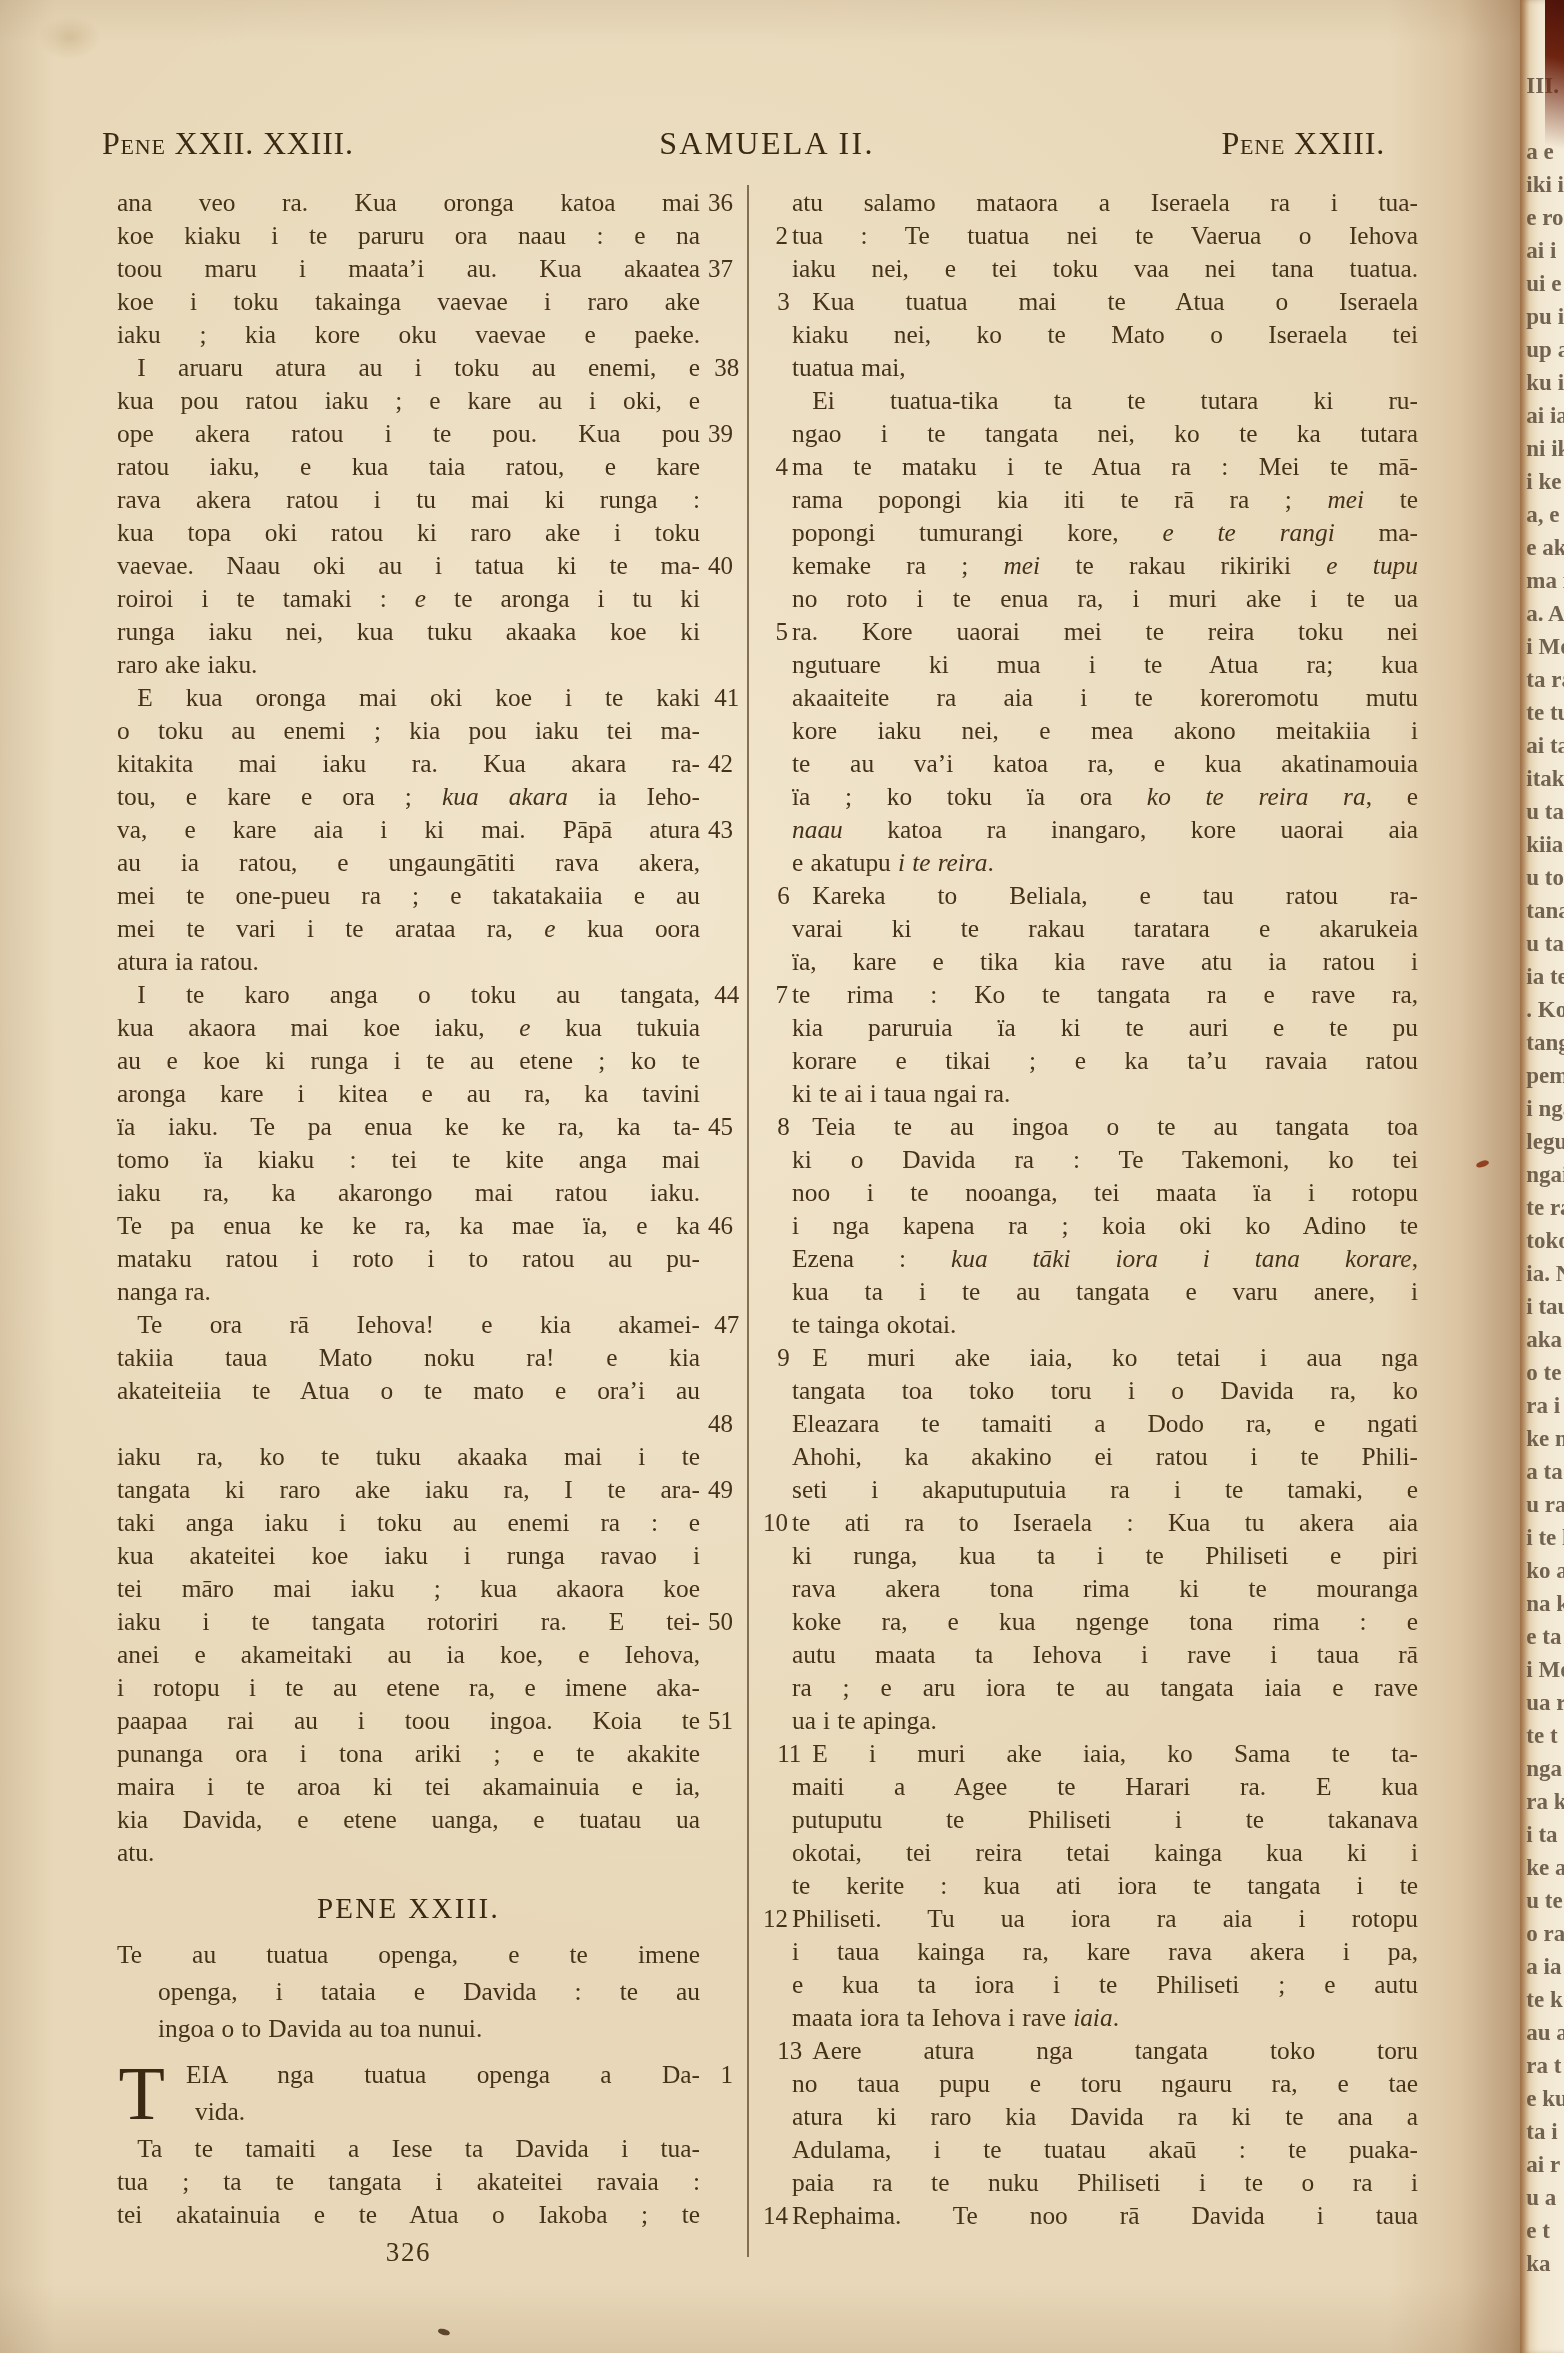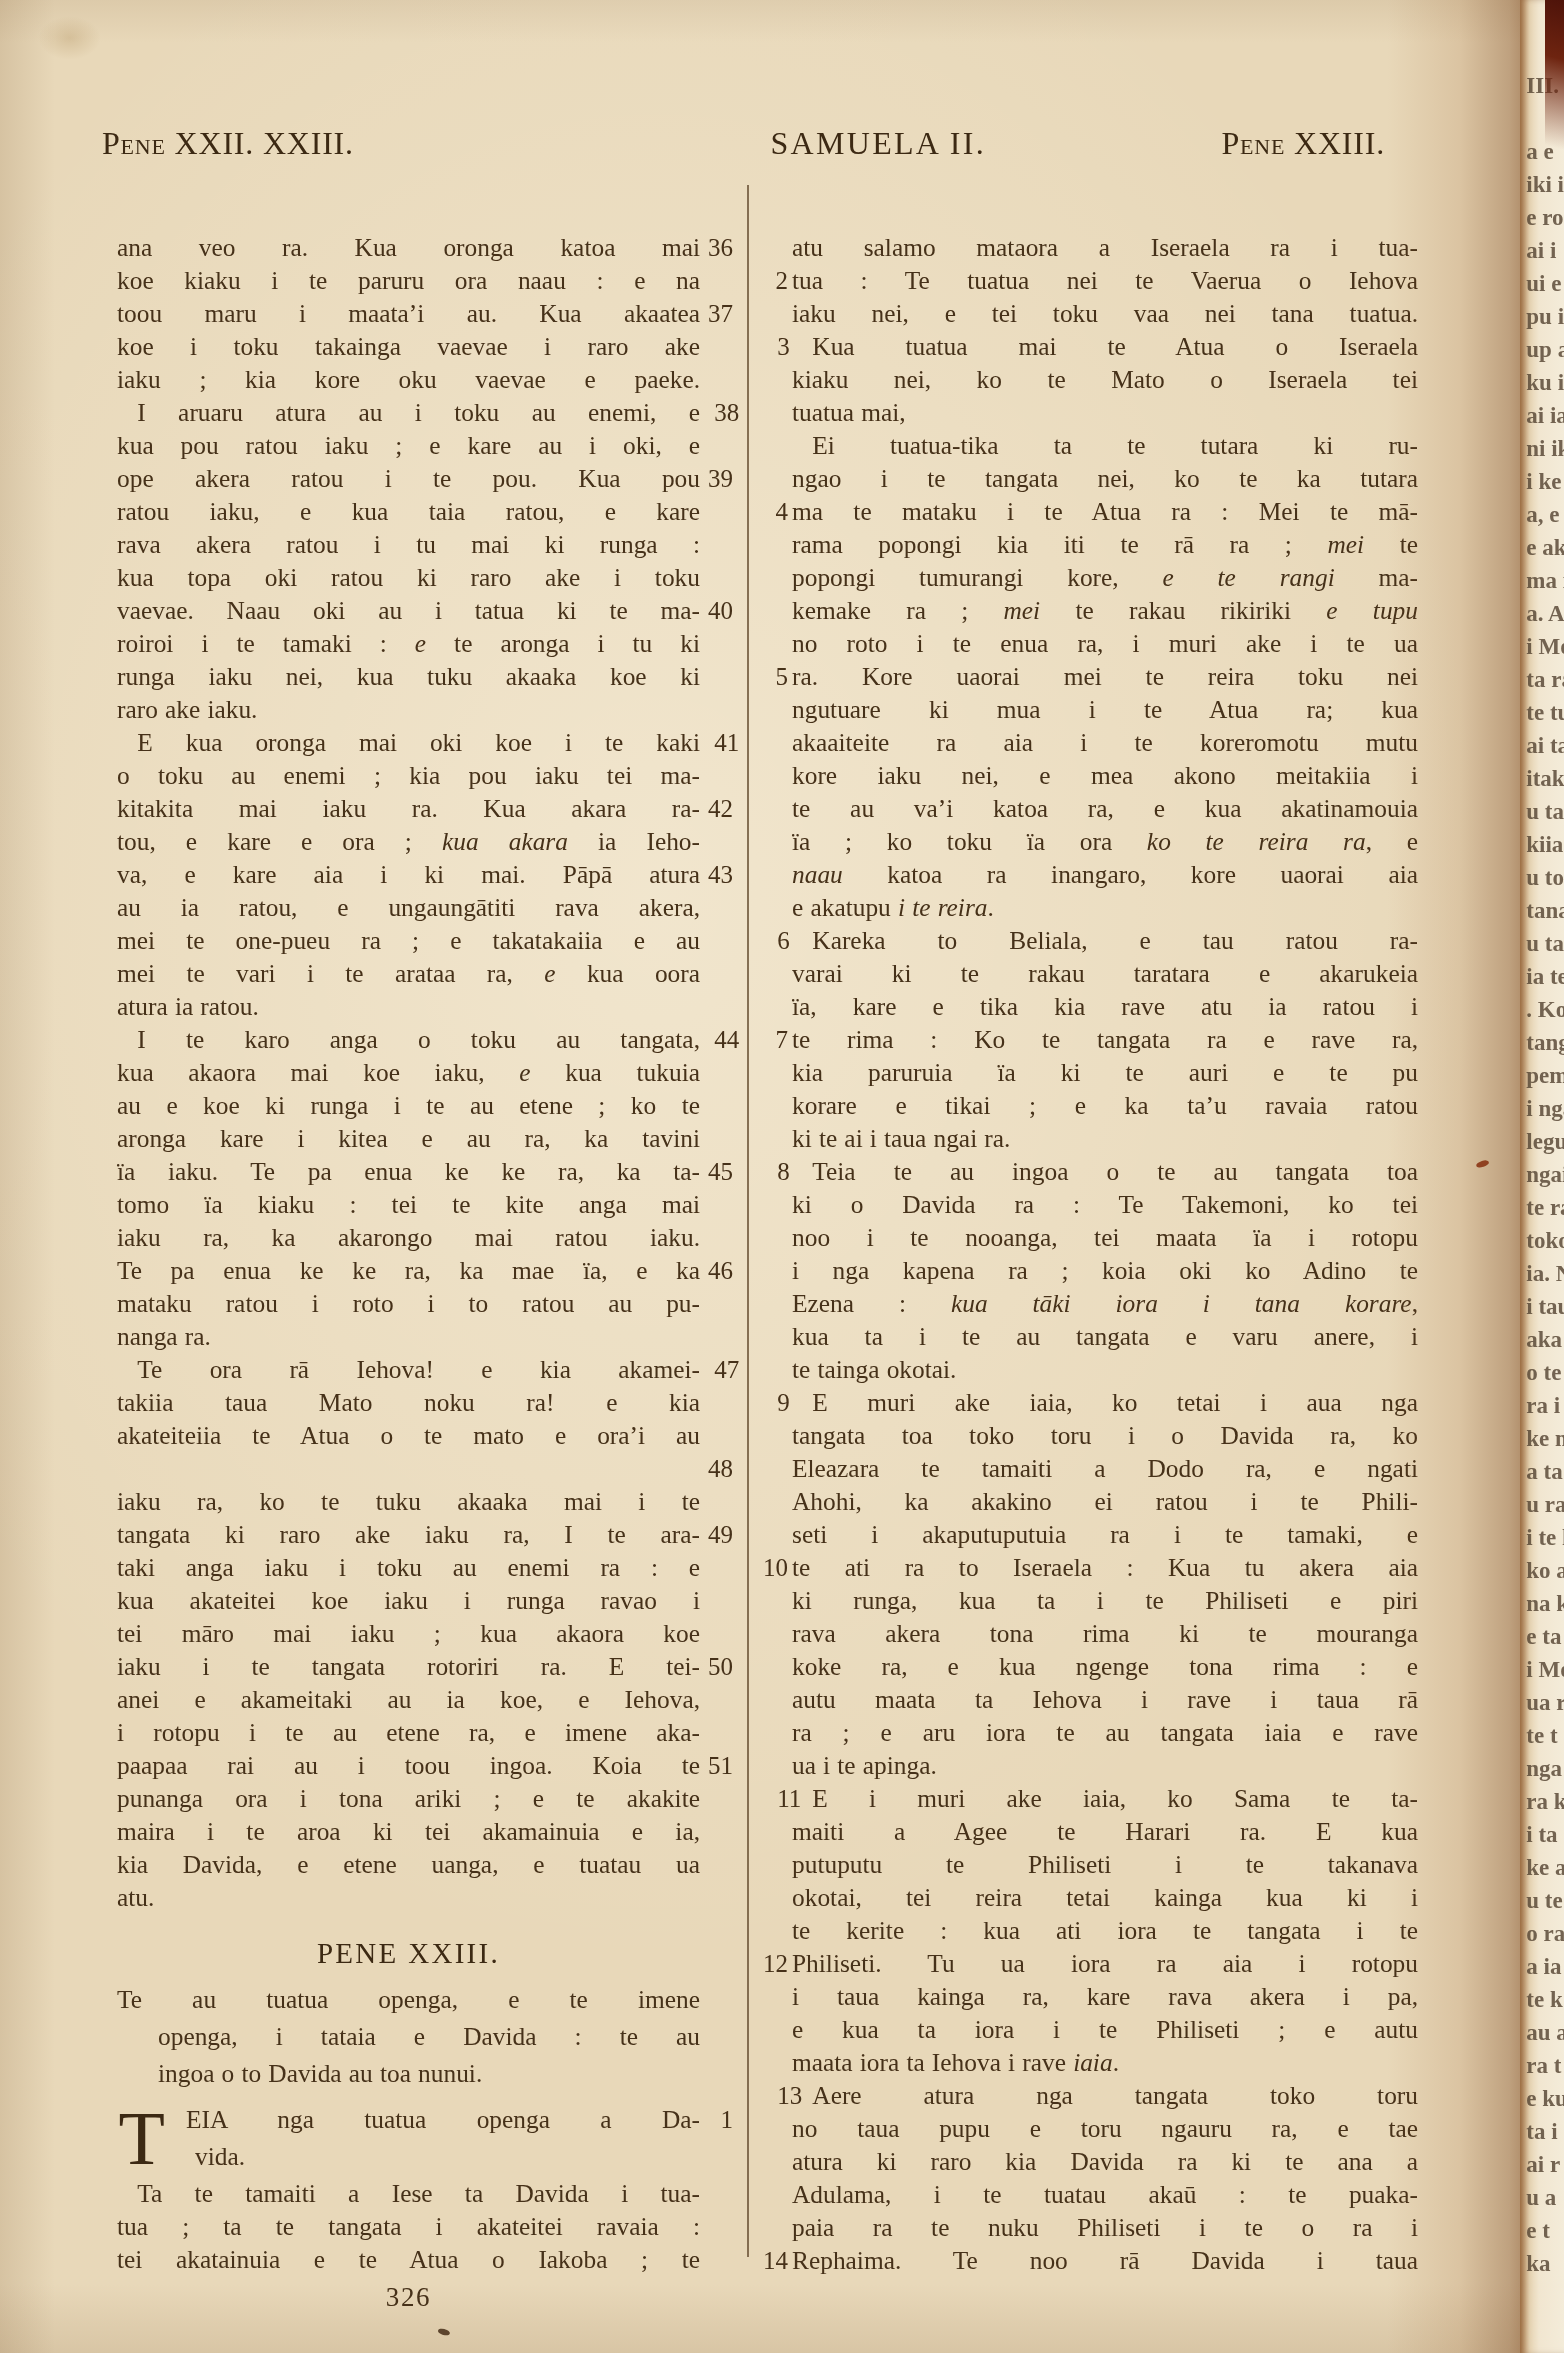--- a/index.html
+++ b/index.html
@@ -10,24 +10,24 @@
     background:
       radial-gradient(ellipse 1174px 1487px at 42% 38%, rgba(255,250,236,0.40), rgba(255,250,236,0) 72%),
       linear-gradient(to right, rgba(120,82,40,0.16) 0px, rgba(120,82,40,0) 55px),
       linear-gradient(to bottom, rgba(120,82,40,0.10) 0px, rgba(120,82,40,0) 43px),
       linear-gradient(to top, rgba(120,82,40,0.14) 0px, rgba(120,82,40,0) 70px),
       #e8d8b9;
   }
   
   .rh{position:absolute;top:124px;height:38px;line-height:38px;font-size:32px;color:#3c2913;}
   .rh-left{left:102px;font-variant:small-caps;letter-spacing:0.8px;}
-  .rh-center{left:548px;width:438px;text-align:right;letter-spacing:2.3px;}
+  .rh-center{left:548px;width:438px;text-align:center;letter-spacing:2.3px;}
   .rh-right{left:1142px;width:243px;text-align:right;font-variant:small-caps;letter-spacing:0.8px;}
   
-  .col{position:absolute;top:186px;font-size:25.4px;margin-top:45px;}
+  .col{position:absolute;top:186px;font-size:25.4px;}
   .col-left{left:117px;width:583px;}
   .col-right{left:792px;width:626px;}
   .divider{position:absolute;left:747px;top:185px;width:1.6px;height:2072px;background:#6a5236;opacity:.8;}
   .tl{position:relative;height:33px;line-height:33px;text-align:justify;text-align-last:justify;word-spacing:0.8px;}
   .tl.end{text-align-last:left;}
   .tl.ind1{text-indent:20.3px;}
   .tl i{font-style:italic;}
   .vn{position:absolute;top:0;font-size:25px;font-style:normal;text-align:left;text-align-last:right;}
   .col-left .vn{left:577px;width:39px;}
   .col-right .vn{left:-35px;width:31px;}

